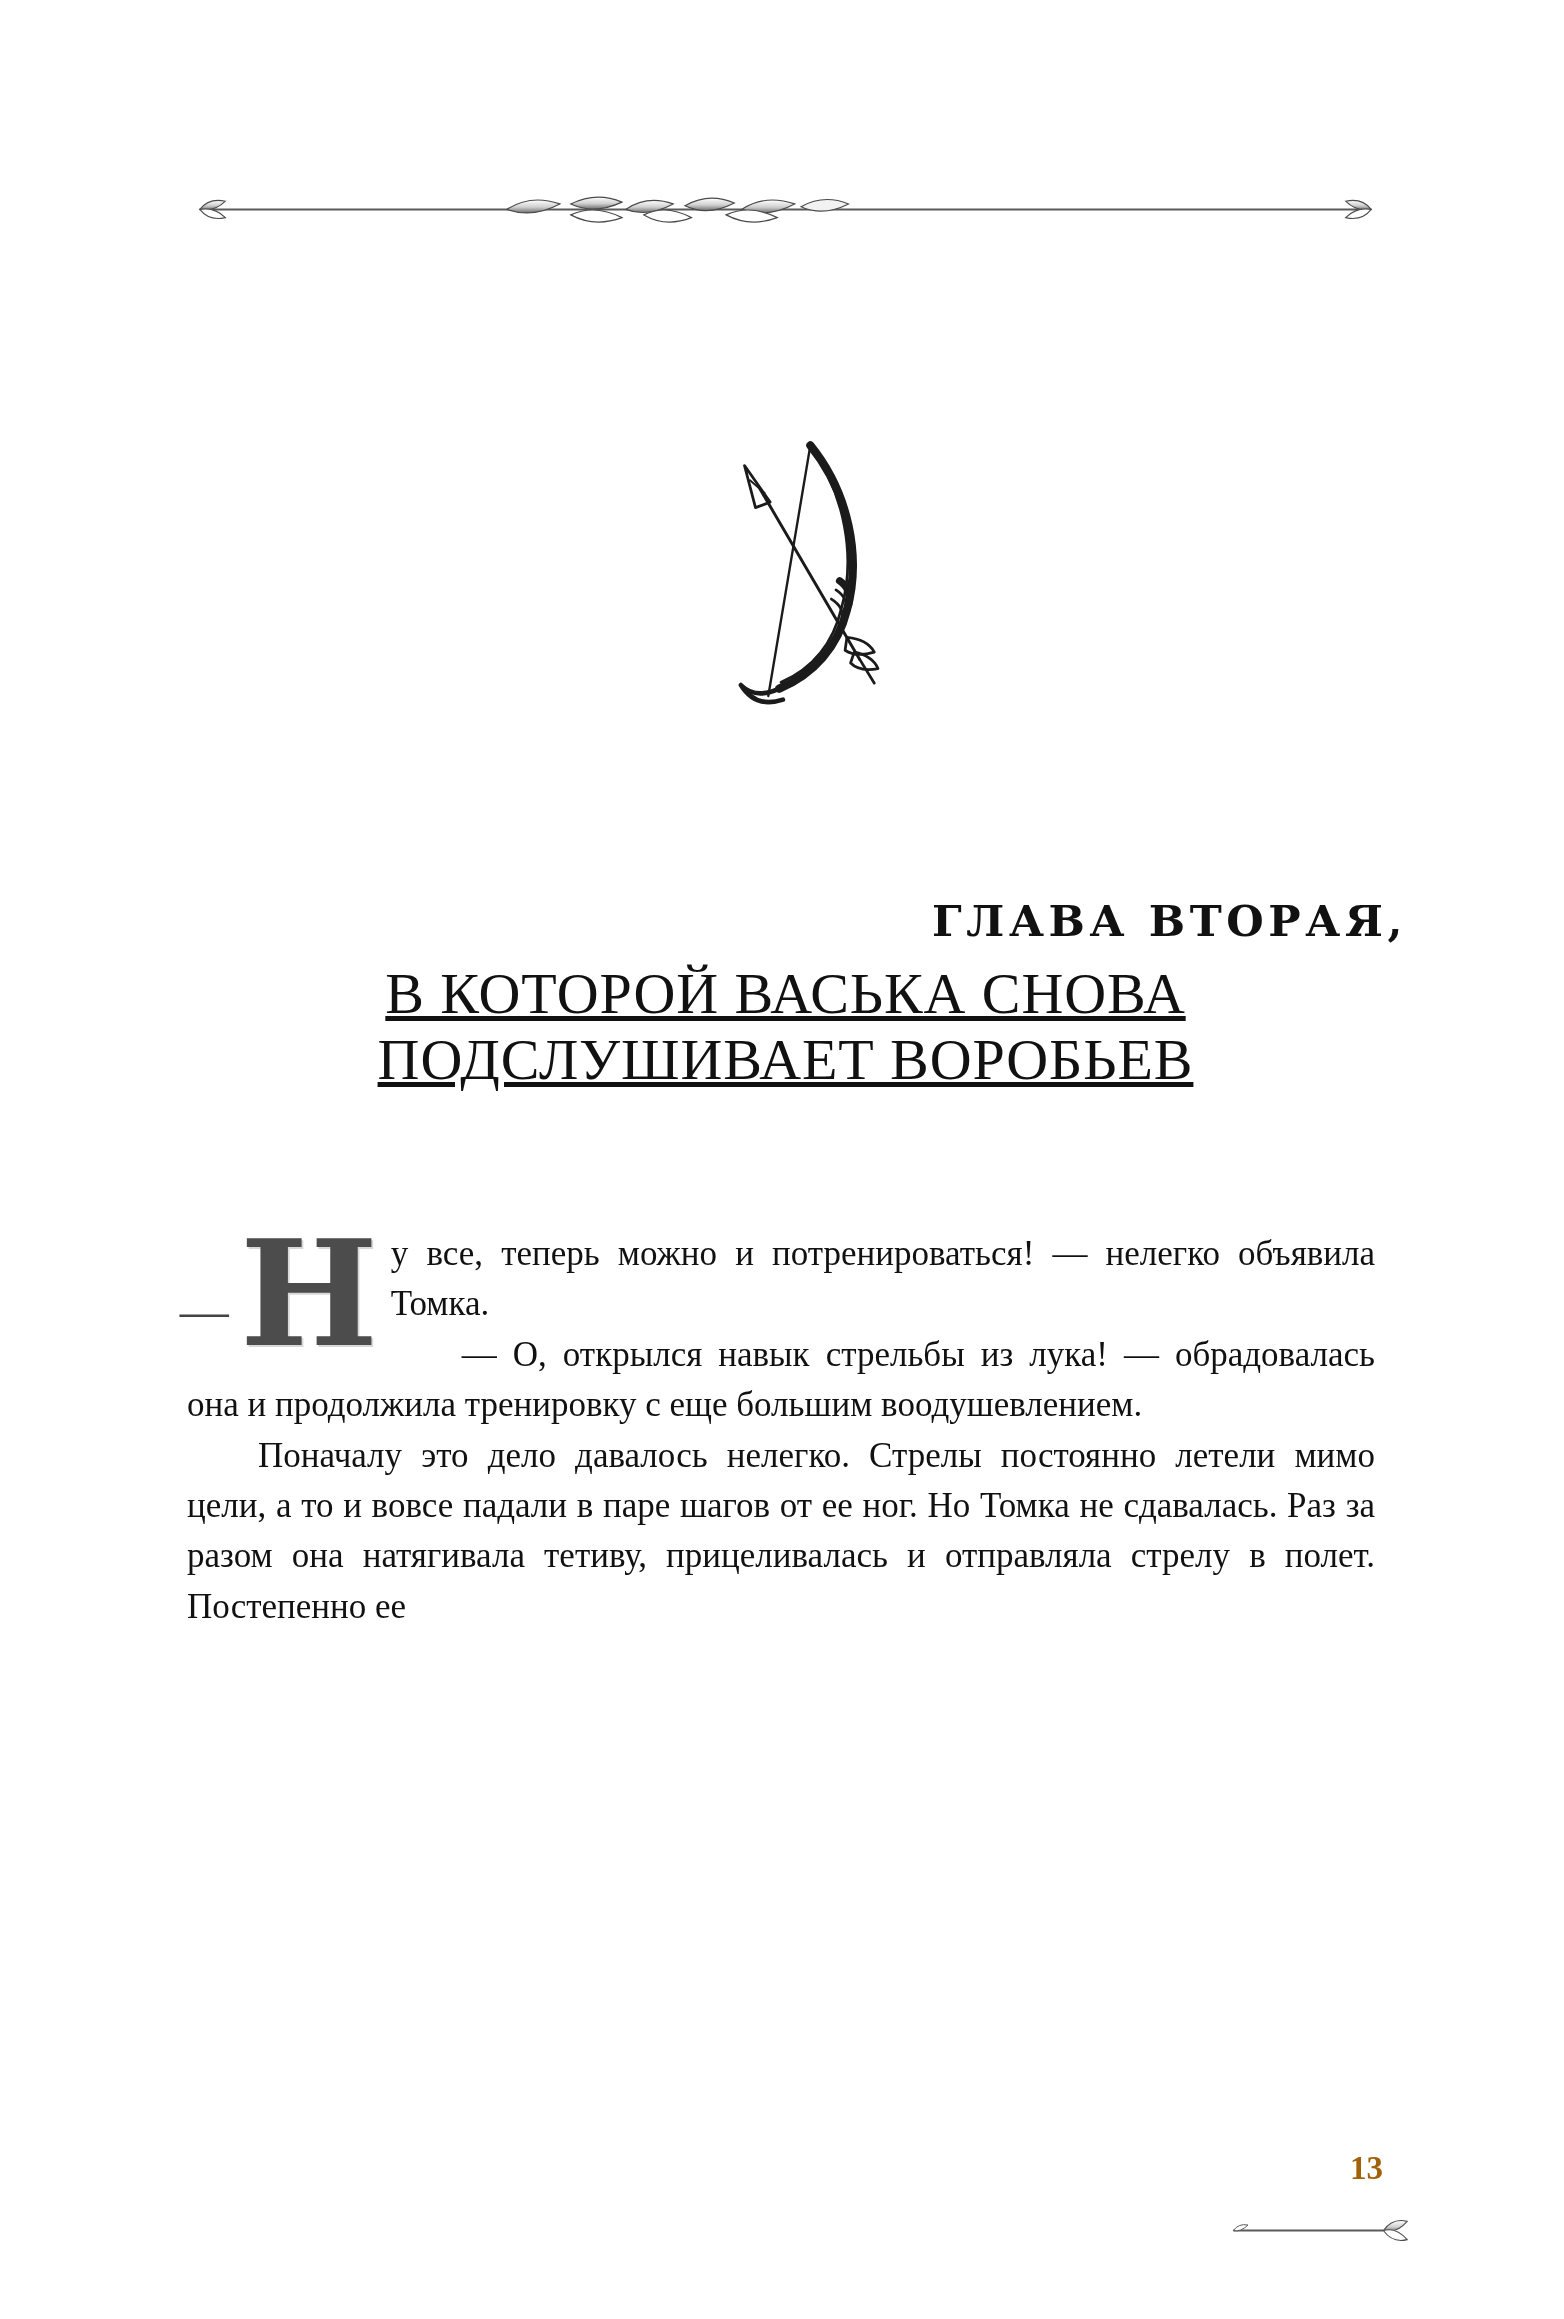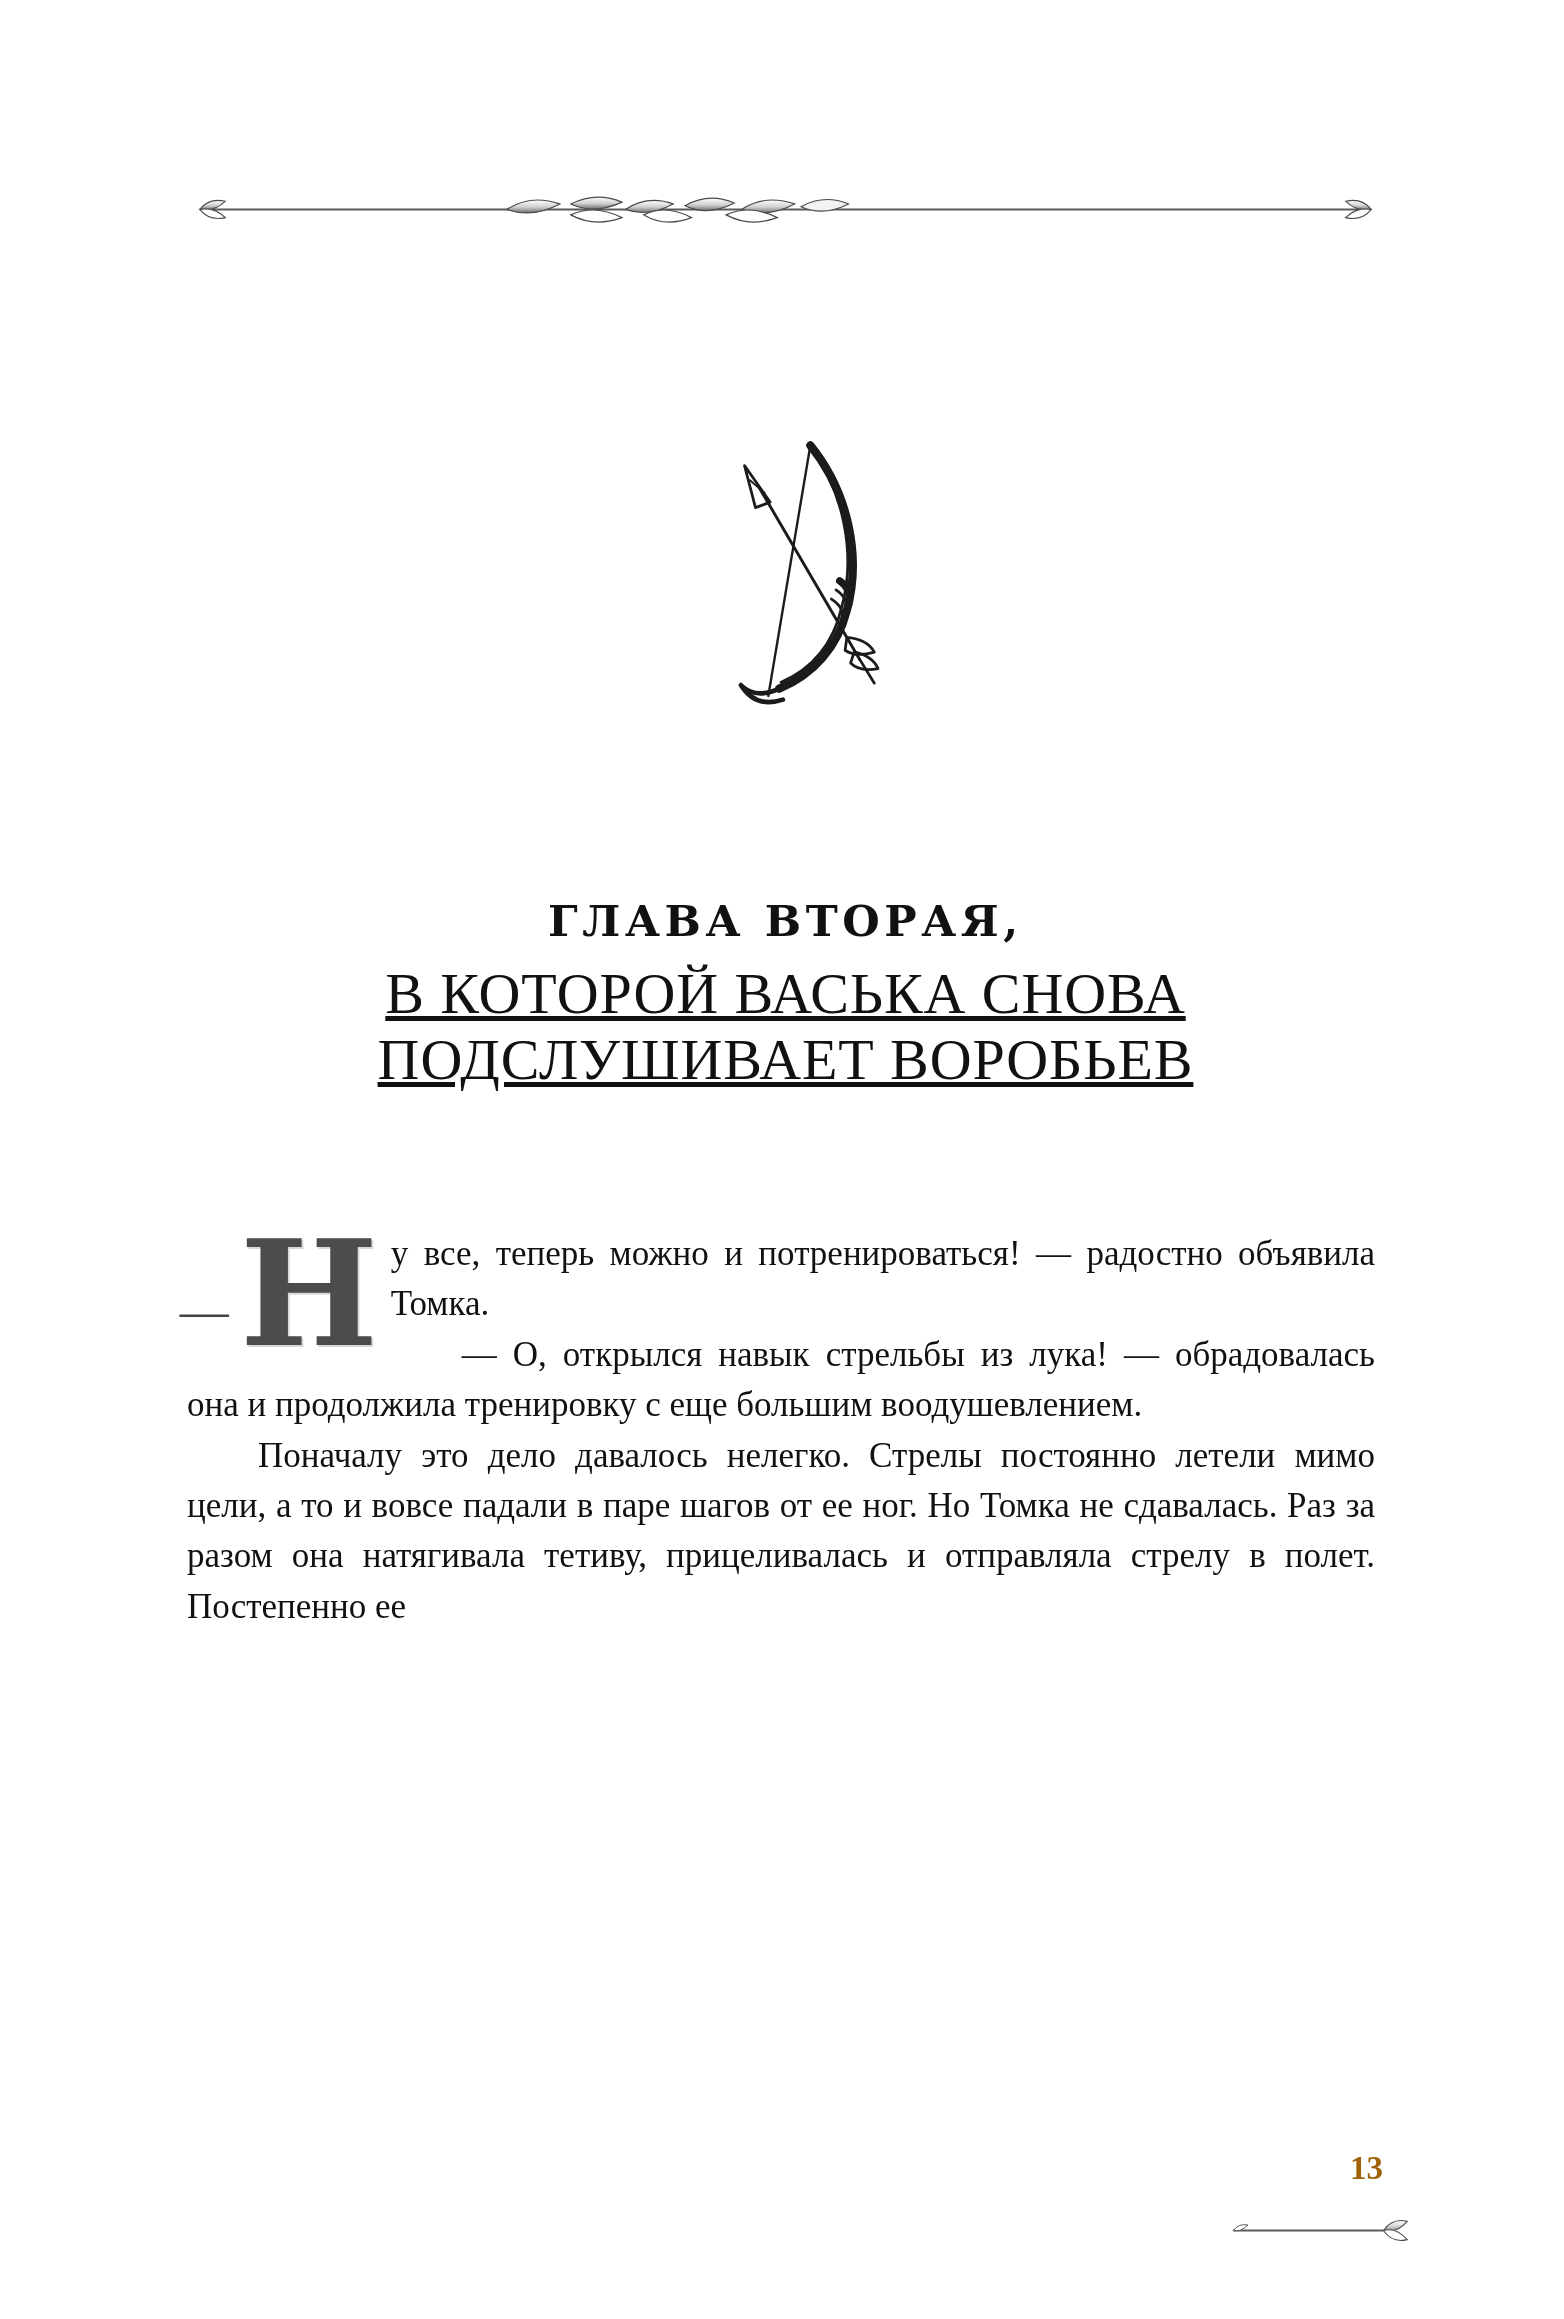--- a/index.html
+++ b/index.html
@@ -52,20 +52,21 @@
   .chapter-kicker {
     font-family: "DejaVu Serif", serif;
     font-weight: 700;
     font-size: 43px;
     letter-spacing: 4.6px;
     line-height: 1.0;
     color: #111;
     margin-bottom: 18.3px;
     font-variant: small-caps;
     text-transform: uppercase;
+    text-align: right;
   }
   .chapter-title {
     font-family: "Liberation Serif", serif;
     font-size: 58px;
     line-height: 1.13;
     letter-spacing: 0.9px;
     color: #111;
     text-transform: uppercase;
     text-decoration: underline;
   }
@@ -198,21 +199,21 @@
   <div class="title-block">
     <div class="chapter-kicker">Глава вторая,</div>
     <div class="chapter-title">В КОТОРОЙ ВАСЬКА СНОВА</div>
     <div class="chapter-title">ПОДСЛУШИВАЕТ ВОРОБЬЕВ</div>
   </div>
 
   <div class="body-text">
     <div class="dropcap-wrap">
       <span class="dashmark">—</span>
       <span class="dropcap">Н</span>
-      <p class="first">у все, теперь можно и потренировать­ся! — радостно объявила Томка.</p>
+      <p class="first">у все, теперь можно и потренировать­ся! — нелегко объявила Томка.</p>
     </div>
     <p>— О, открылся навык стрельбы из лука! — об­радовалась она и продолжила тренировку с еще большим воодушевлением.</p>
     <p>Поначалу это дело давалось нелегко. Стрелы постоянно летели мимо цели, а то и вовсе пада­ли в паре шагов от ее ног. Но Томка не сдавалась. Раз за разом она натягивала тетиву, прицелива­лась и отправляла стрелу в полет. Постепенно ее</p>
   </div>
 
   <div class="page-number">13</div>
 
   <div class="bottom-ornament">
     <svg width="183" height="37" viewBox="0 0 200 40" xmlns="http://www.w3.org/2000/svg">
       <defs>

